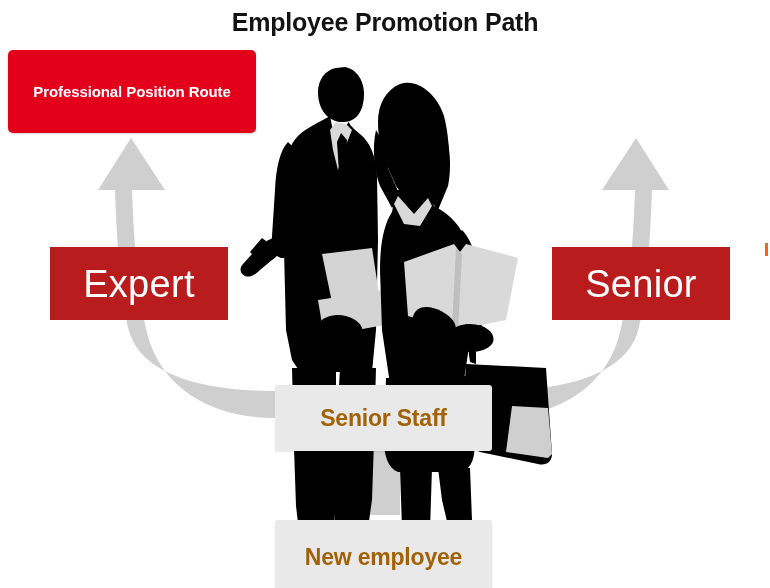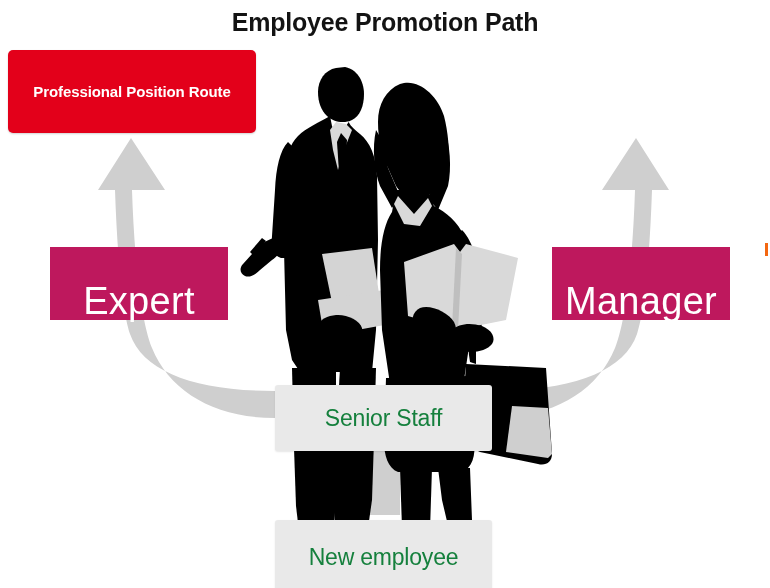--- a/index.html
+++ b/index.html
@@ -57,23 +57,23 @@
     padding: 0 8px;
   }
   #route-left  { left: 8px;   width: 248px; }
   #route-right { left: 516px; width: 252px; }
 
   
   .level-box {
     position: absolute;
     top: 247px;
     height: 73px;
-    background: #be185d;
+    background: #b91c1c;
     display: flex;
-    align-items: flex-end;
+    align-items: center;
     justify-content: center;
   }
   .level-box .level-label {
     color: #ffffff;
     font-size: 38px;
     font-weight: 300;
     line-height: 1;
     letter-spacing: 0.3px;
   }
   #level-expert  { left: 50px;  width: 178px; }
@@ -85,23 +85,23 @@
     left: 275px;
     width: 217px;
     background: #E9E9E9;
     border-radius: 3px;
     display: flex;
     align-items: center;
     justify-content: center;
     box-shadow: 0 1px 2px rgba(0,0,0,0.10);
   }
   .staff-box .staff-label {
-    color: #15803d;
+    color: #a16207;
     font-size: 23px;
-    font-weight: normal;
+    font-weight: bold;
     letter-spacing: -0.2px;
   }
   #box-senior-staff { top: 385px; height: 66px; }
   #box-new-employee { top: 520px; height: 74px; }
 
   
   #edge-marker {
     position: absolute;
     left: 765px;
     top: 243px;
@@ -260,21 +260,21 @@
     <div class="route-box" id="route-left">
       <span class="route-label">Professional Position Route</span>
     </div>
 
 
     <div class="level-box" id="level-expert">
       <span class="level-label">Expert</span>
     </div>
 
     <div class="level-box" id="level-manager">
-      <span class="level-label">Manager</span>
+      <span class="level-label">Senior</span>
     </div>
 
     <div class="staff-box" id="box-senior-staff">
       <span class="staff-label">Senior Staff</span>
     </div>
 
     <div class="staff-box" id="box-new-employee">
       <span class="staff-label">New employee</span>
     </div>
   </div>

